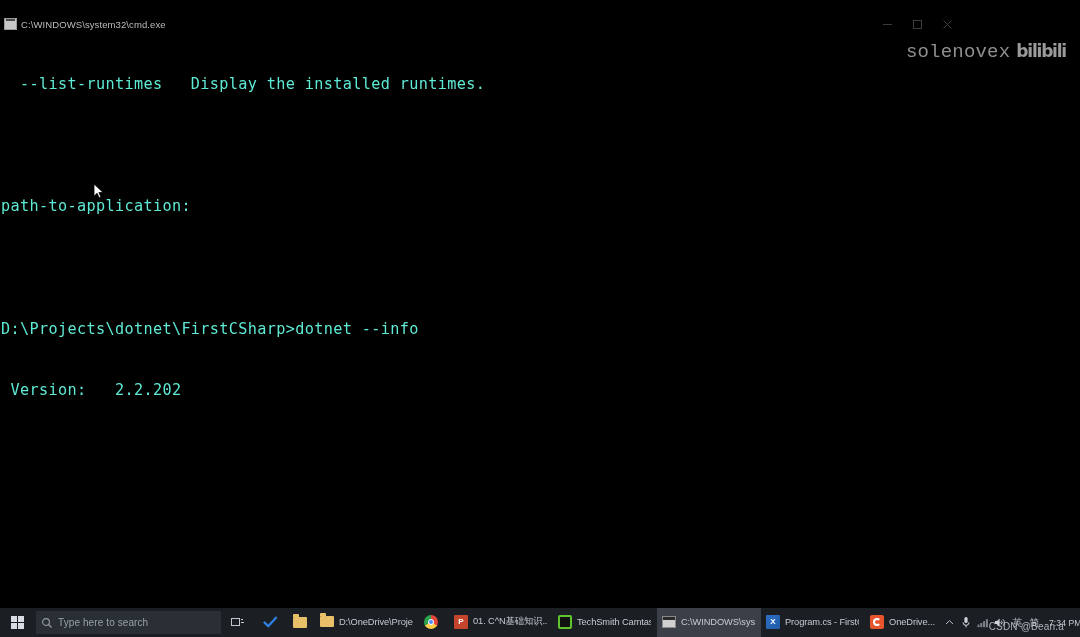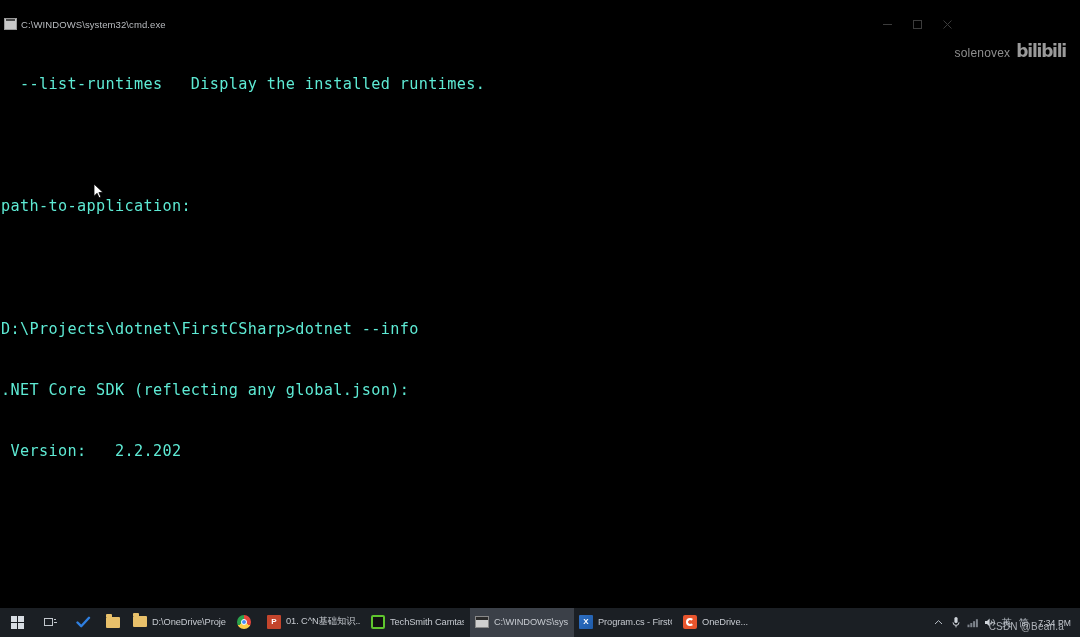--- a/index.html
+++ b/index.html
@@ -110,22 +110,22 @@
     position: absolute;
     right: 14px;
     top: 41px;
     z-index: 4;
     display: flex;
     align-items: baseline;
     gap: 6px;
     pointer-events: none;
   }
   #watermark .wm-name {
-    font-family: Liberation Sans, sans-serif;
-    font-size: 12px;
+    font-family: Liberation Mono, monospace;
+    font-size: 19px;
     color: #8f8f8f;
     letter-spacing: 0.2px;
   }
   #watermark .wm-logo {
     font-family: "DejaVu Sans", sans-serif;
     font-size: 17px;
     font-weight: bold;
     color: #9a9a9a;
     letter-spacing: -1.2px;
   }
@@ -377,21 +377,20 @@
       </div>
     </div>
   </div>
 
   <div id="terminal-body">
     <div class="line">  --list-runtimes   Display the installed runtimes.</div>
     <div class="line"></div>
     <div class="line">path-to-application:</div>
     <div class="line"></div>
     <div class="line">D:\Projects\dotnet\FirstCSharp&gt;dotnet --info</div>
-    <div class="line">.NET Core SDK (reflecting any global.json):</div>
     <div class="line"> Version:   2.2.202</div>
     
     
     
     
     
     
     
     
     
@@ -424,20 +423,29 @@
 
   <div id="start-button">
     <div class="win-logo">
       <i></i>
         <i></i>
         <i></i>
         <i></i>
     </div>
   </div>
 
+  <div id="search-box">
+    <div class="s-icon">
+      <svg width="12" height="12" viewBox="0 0 12 12" aria-hidden="true">
+        <circle cx="5" cy="5" r="3.4" fill="none" stroke="#9aa0a8" stroke-width="1.1"></circle>
+        <line x1="7.5" y1="7.5" x2="10.5" y2="10.5" stroke="#9aa0a8" stroke-width="1.1"></line>
+      </svg>
+    </div>
+    <div class="s-text">Type here to search</div>
+  </div>
 
   <div id="taskview-button">
     <svg width="15" height="12" viewBox="0 0 15 12" aria-hidden="true">
       <rect x="0.5" y="1.5" width="8" height="7" fill="none" stroke="#c2c7cd" stroke-width="1"></rect>
       <line x1="10" y1="2.5" x2="12" y2="2.5" stroke="#c2c7cd" stroke-width="1"></line>
       <line x1="10" y1="5.5" x2="13" y2="5.5" stroke="#c2c7cd" stroke-width="1"></line>
     </svg>
   </div>
 
   <div class="tb-quick">

